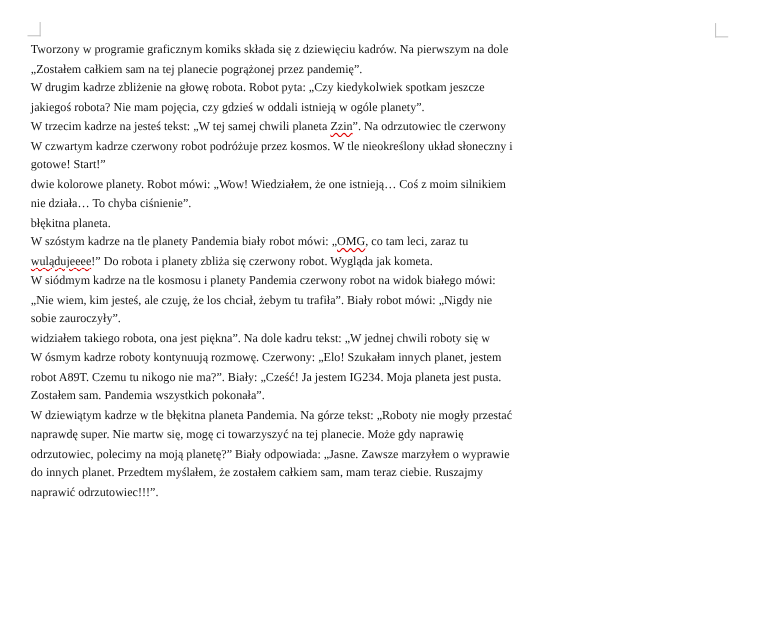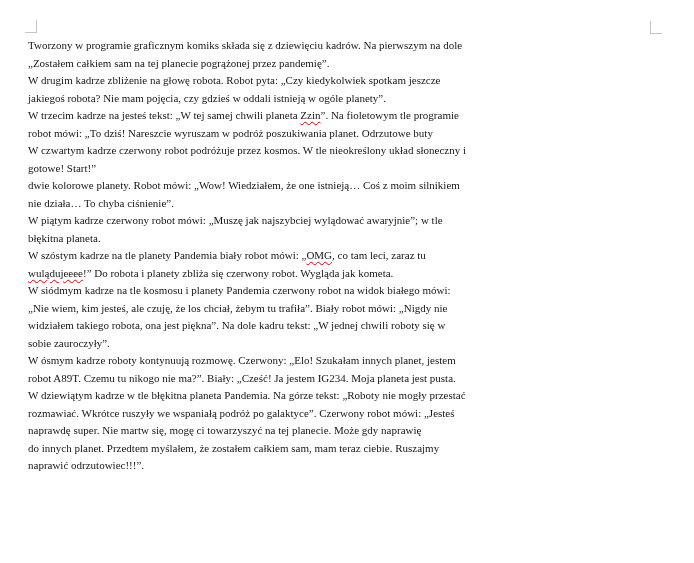--- a/index.html
+++ b/index.html
@@ -57,35 +57,34 @@
 <body>
 
 <div class="page">
   <div class="crop-mark tl"></div>
   <div class="crop-mark tr"></div>
   <div class="text-block">
       <div class="line"><span class="">Tworzony w programie graficznym komiks składa się z dziewięciu kadrów. Na pierwszym na dole</span></div>
       <div class="line"><span class="">„Zostałem całkiem sam na tej planecie pogrążonej przez pandemię”.</span></div>
       <div class="line"><span class="">W drugim kadrze zbliżenie na głowę robota. Robot pyta: „Czy kiedykolwiek spotkam jeszcze</span></div>
       <div class="line"><span class="">jakiegoś robota? Nie mam pojęcia, czy gdzieś w oddali istnieją w ogóle planety”.</span></div>
-      <div class="line"><span class="">W trzecim kadrze na jesteś tekst: „W tej samej chwili planeta </span><span class="misspelled">Zzin</span><span class="">”. Na fioletowym tle programie</span></div>
-      <div class="line"><span class="">robot mówi: „To dziś! Nareszcie wyruszam w podróż poszukiwania planet. Odrzutowe buty</span></div>
+      <div class="line"><span class="">W trzecim kadrze na jesteś tekst: „W tej samej chwili planeta </span><span class="misspelled">Zzin</span><span class="">”. Na odrzutowiec tle czerwony</span></div>
       <div class="line"><span class="">W czwartym kadrze czerwony robot podróżuje przez kosmos. W tle nieokreślony układ słoneczny i</span></div>
       <div class="line"><span class="">gotowe! Start!”</span></div>
       <div class="line"><span class="">dwie kolorowe planety. Robot mówi: „Wow! Wiedziałem, że one istnieją… Coś z moim silnikiem</span></div>
       <div class="line"><span class="">nie działa… To chyba ciśnienie”.</span></div>
-      <div class="line"><span class="">W piątym kadrze czerwony robot mówi: „Muszę jak najszybciej wylądować awaryjnie”; w tle</span></div>
       <div class="line"><span class="">błękitna planeta.</span></div>
       <div class="line"><span class="">W szóstym kadrze na tle planety Pandemia biały robot mówi: „</span><span class="misspelled">OMG</span><span class="">, co tam leci, zaraz tu</span></div>
       <div class="line"><span class="misspelled">wulądujeeee</span><span class="">!” Do robota i planety zbliża się czerwony robot. Wygląda jak kometa.</span></div>
       <div class="line"><span class="">W siódmym kadrze na tle kosmosu i planety Pandemia czerwony robot na widok białego mówi:</span></div>
       <div class="line"><span class="">„Nie wiem, kim jesteś, ale czuję, że los chciał, żebym tu trafiła”. Biały robot mówi: „Nigdy nie</span></div>
+      <div class="line"><span class="">sobie zauroczyły”.</span></div>
       <div class="line"><span class="">widziałem takiego robota, ona jest piękna”. Na dole kadru tekst: „W jednej chwili roboty się w</span></div>
-      <div class="line"><span class="">sobie zauroczyły”.</span></div>
       <div class="line"><span class="">W ósmym kadrze roboty kontynuują rozmowę. Czerwony: „Elo! Szukałam innych planet, jestem</span></div>
       <div class="line"><span class="">robot A89T. Czemu tu nikogo nie ma?”. Biały: „Cześć! Ja jestem IG234. Moja planeta jest pusta.</span></div>
+      <div class="line"><span class="">Zostałem sam. Pandemia wszystkich pokonała”.</span></div>
       <div class="line"><span class="">W dziewiątym kadrze w tle błękitna planeta Pandemia. Na górze tekst: „Roboty nie mogły przestać</span></div>
-      <div class="line"><span class="">rozmawiać. Wkrótce ruszyły we wspaniałą podróż po galaktyce”. Czerwony robot mówi: „Jesteś</span></div>
       <div class="line"><span class="">naprawdę super. Nie martw się, mogę ci towarzyszyć na tej planecie. Może gdy naprawię</span></div>
+      <div class="line"><span class="">odrzutowiec, polecimy na moją planetę?” Biały odpowiada: „Jasne. Zawsze marzyłem o wyprawie</span></div>
       <div class="line"><span class="">do innych planet. Przedtem myślałem, że zostałem całkiem sam, mam teraz ciebie. Ruszajmy</span></div>
       <div class="line"><span class="">naprawić odrzutowiec!!!”.</span></div>
     </div>
 </div>
 
 </body></html>

